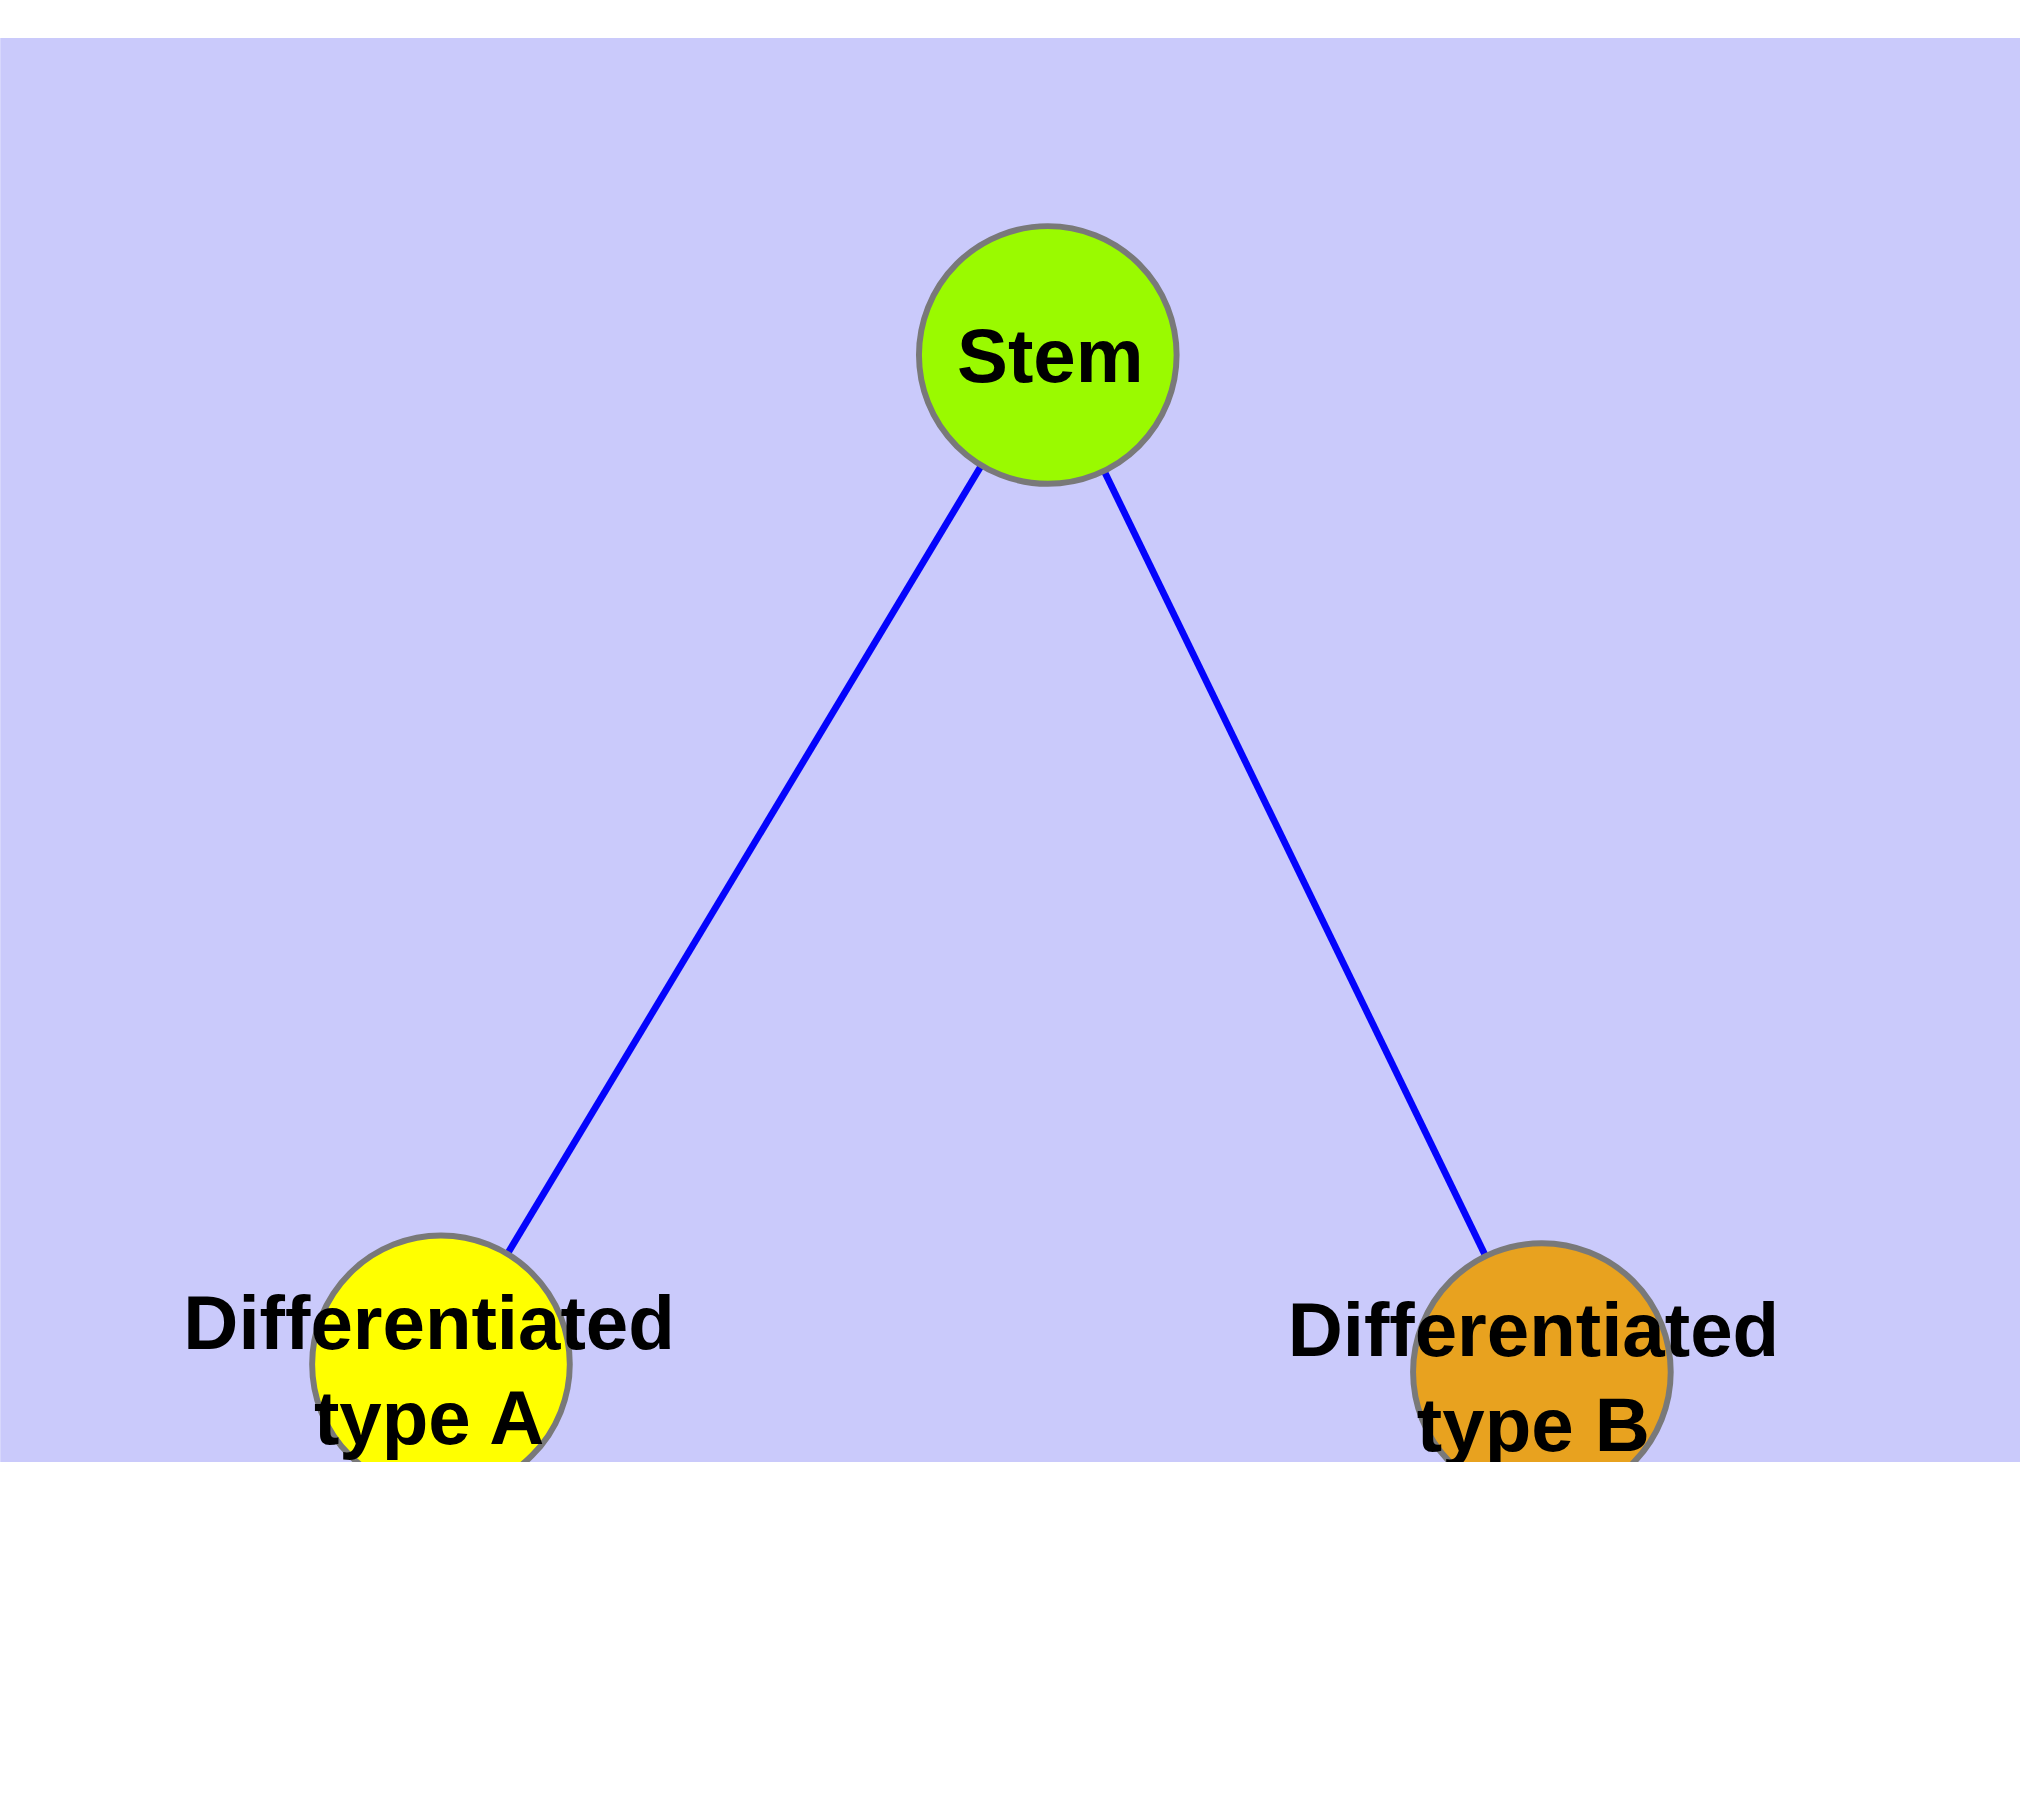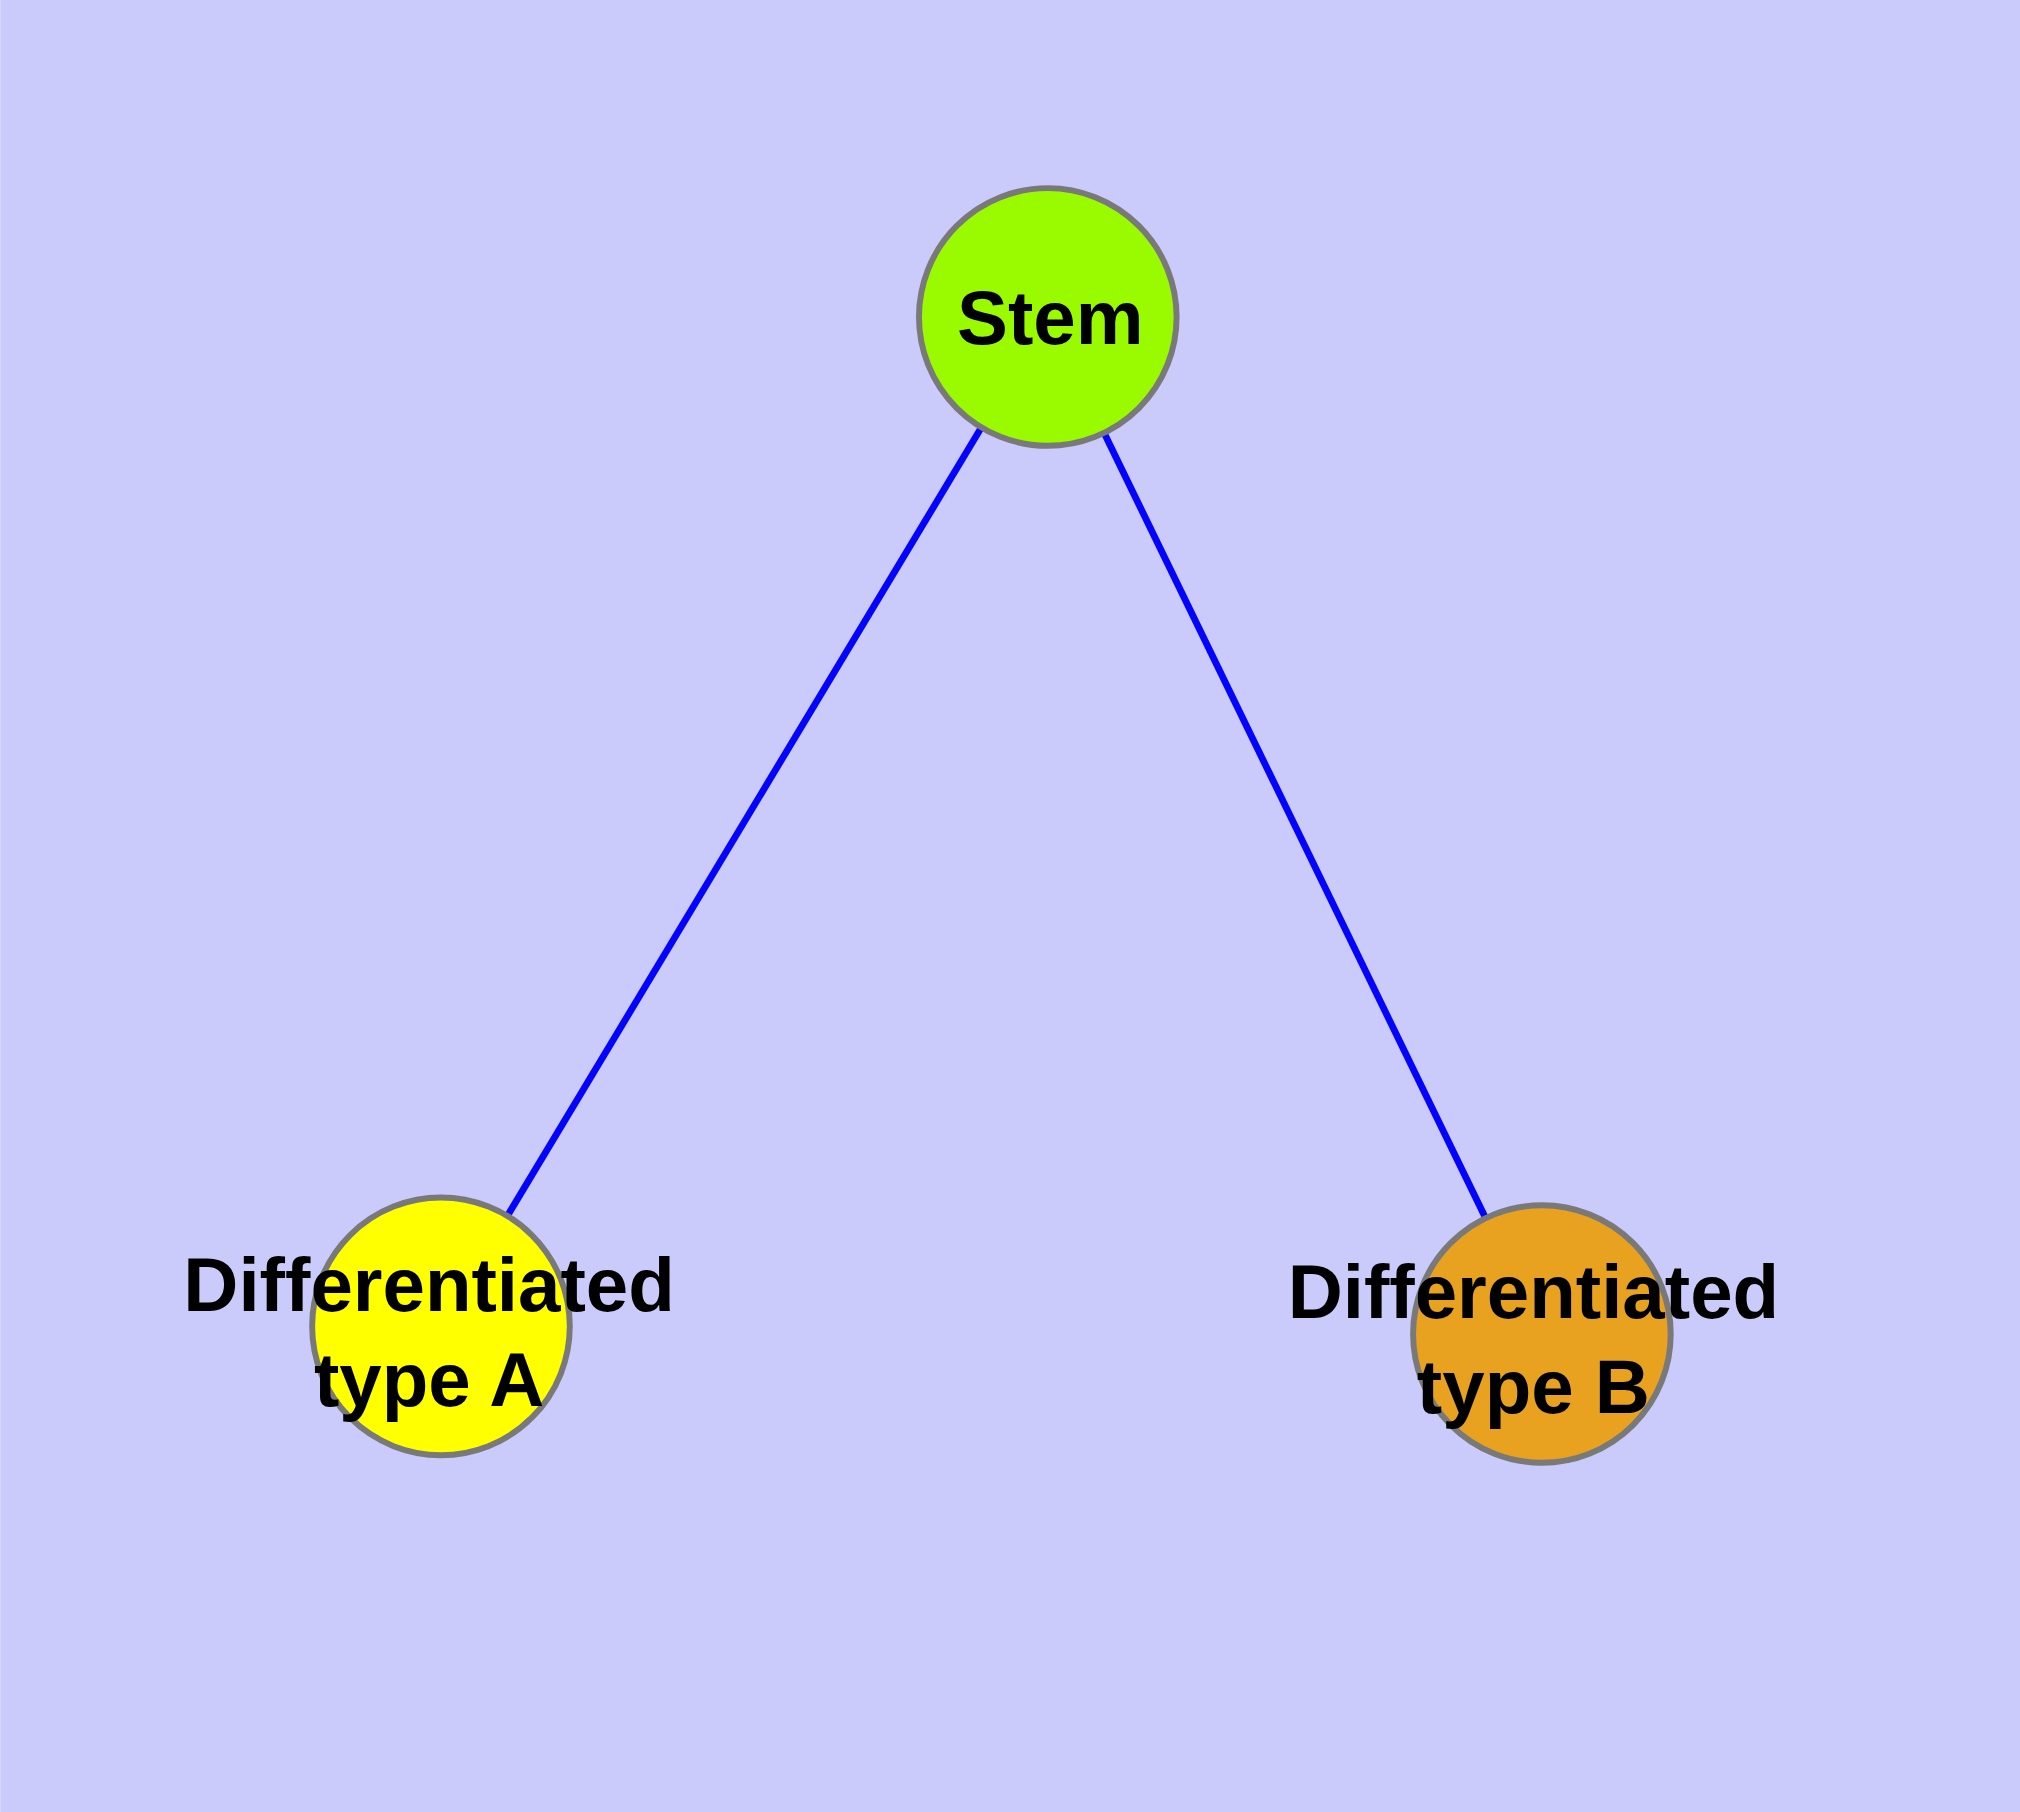--- a/index.html
+++ b/index.html
@@ -4,22 +4,23 @@
 <style>
   
   html, body {
     margin: 0;
     padding: 0;
     background: #ffffff;
   }
   .canvas-wrap {
     position: relative;
     width: 2021px;
-    height: 1812px;
+    height: 1424px;
     overflow: hidden;
+    margin-top: 38px;
   }
   svg.graph {
     display: block;
     width: 2021px;
     height: 1812px;
   }
   .edge {
     stroke-width: 8px;
     stroke-linecap: butt;
   }

